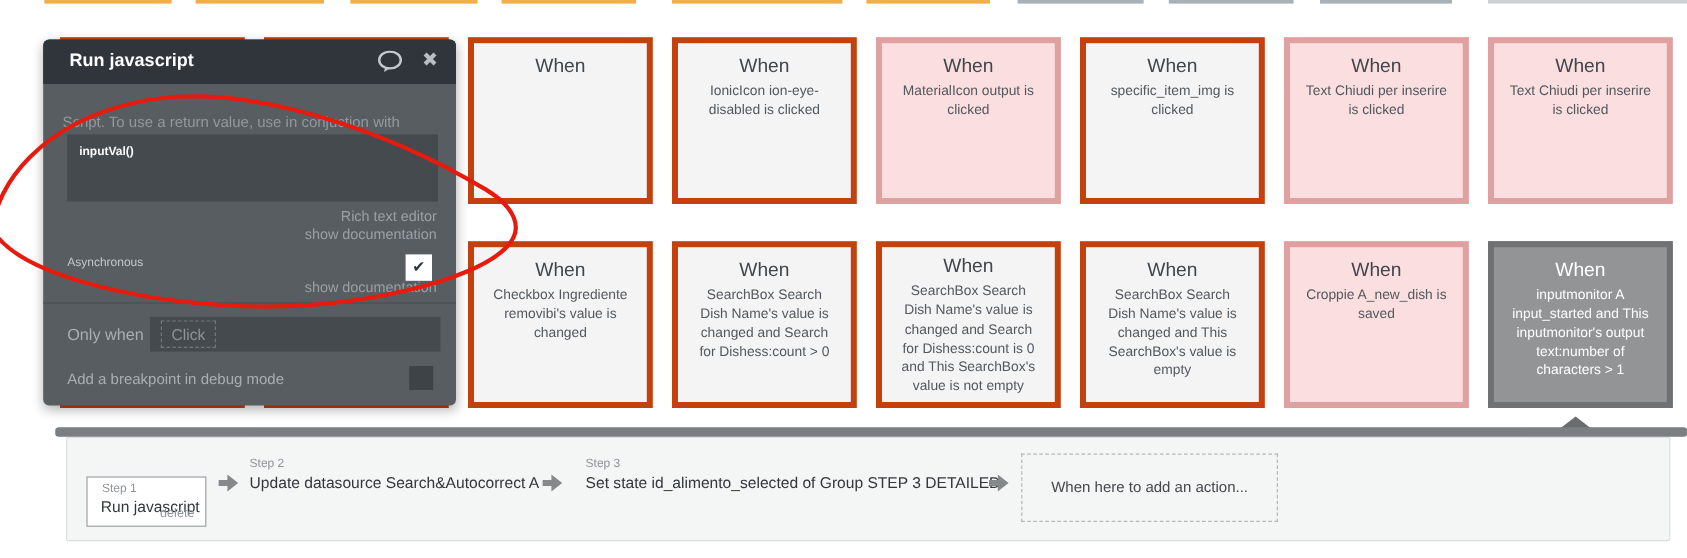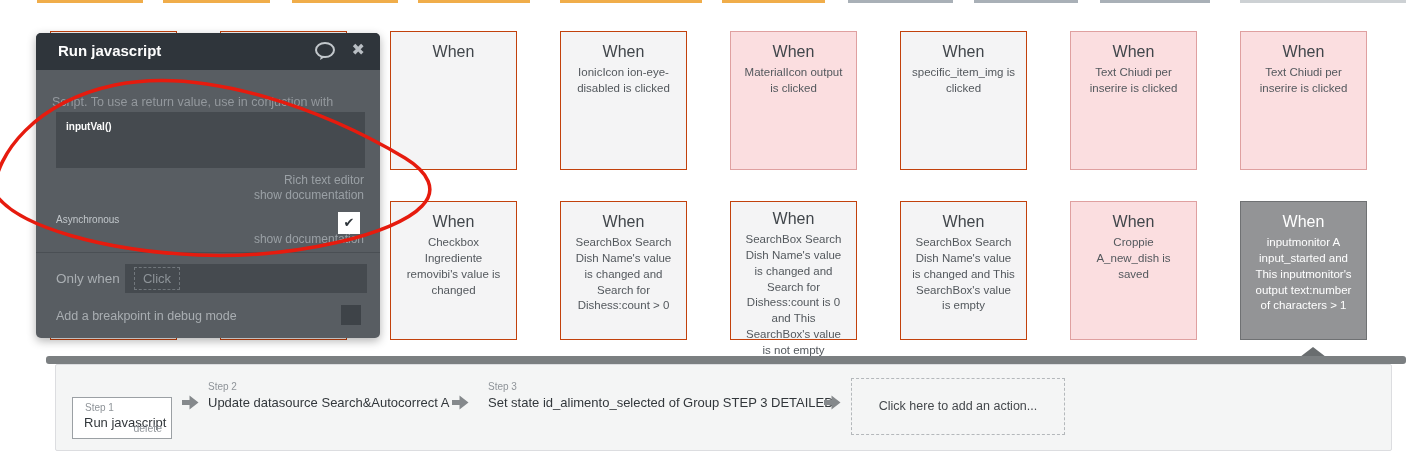--- a/index.html
+++ b/index.html
@@ -7,22 +7,22 @@
     font-family:"Liberation Sans","DejaVu Sans",sans-serif; }
   #stage { position:relative; width:1406px; height:465px; background:#fff; }
 
   
   .strip { position:absolute; top:0; height:3px; }
   .strip.orange { background:#f0ad4a; }
   .strip.gray { background:#a9b0b7; }
   .strip.lightgray { background:#cdd1d4; }
 
   
-  .card { position:absolute; width:127px; height:139px; background:#f4f4f5;
-    border:1px solid #c2410c; text-align:center; padding:11px 11px 0 11px; cursor:pointer; z-index:1; }
+  .card { position:absolute; width:154px; height:139px; background:#f4f4f5;
+    border:5px solid #c2410c; text-align:center; padding:11px 11px 0 11px; cursor:pointer; z-index:1; }
   .card .card-title { font-size:16px; color:#41464b; margin-bottom:4px; }
   .card .card-text { font-size:11.5px; line-height:1.38; color:#53585d; }
   .card.pink { background:#fbdee0; border-color:#dfa0a0; }
   .card.selected { background:#939496; border-color:#6f7173; }
   .card.selected .card-title, .card.selected .card-text { color:#ffffff; }
 
   
   #popup { position:absolute; left:36px; top:33px; width:344px; height:305px;
     background:#585d62; border-radius:5px; box-shadow:0 3px 10px rgba(0,0,0,.3); z-index:5; }
   #popup-header { position:absolute; left:0; top:0; right:0; height:37px; background:#2f353b;
@@ -215,16 +215,16 @@
       <div class="step-label">Step 3</div>
       <div class="step-title">Set state id_alimento_selected of Group STEP 3 DETAILED</div>
     </div>
 
     <span class="step-arrow" id="arrow-3">
       <svg width="17" height="15" viewBox="0 0 17 15">
           <path d="M0 5 h7.5 v-4.5 l9 7 -9 7 v-4.5 h-7.5 z" fill="#85898c"></path>
         </svg>
     </span>
 
-    <div id="add-action-box">Click here to add an action...</div>
+    <div id="add-action-box">When here to add an action...</div>
   </div>
 
 </div>
 
 </body></html>

